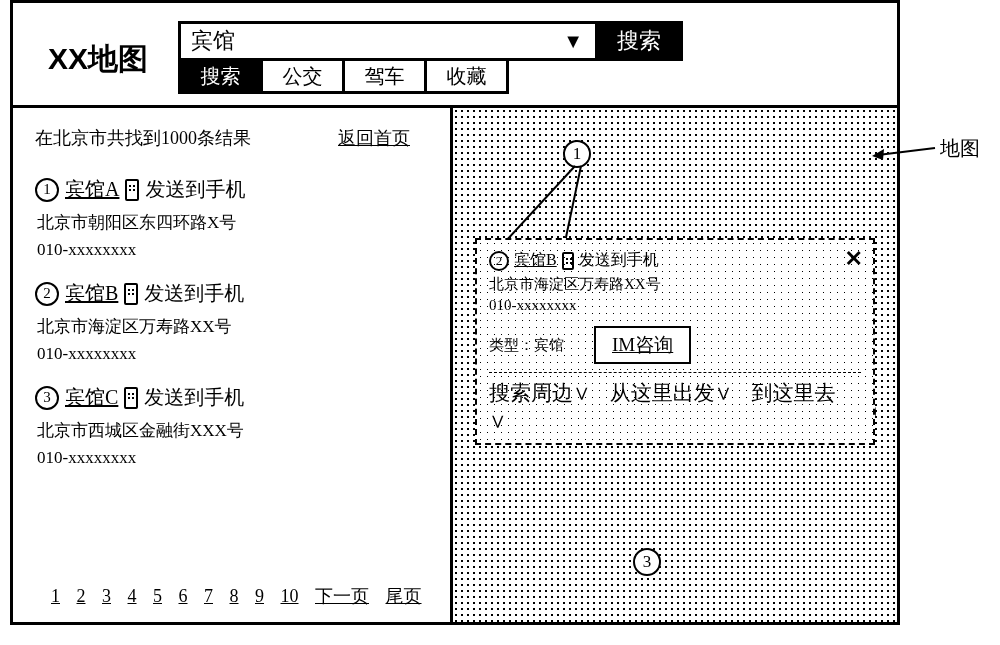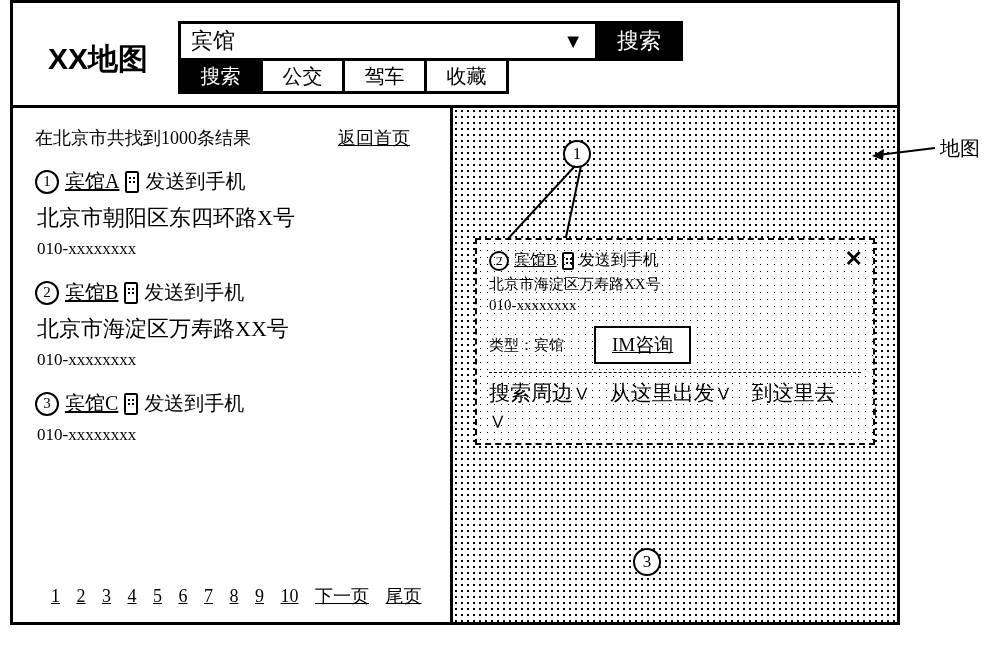--- a/index.html
+++ b/index.html
@@ -17,31 +17,31 @@
   .search-btn { width: 85px; height: 40px; background: #000; color: #fff; font-size: 22px; display: flex; align-items: center; justify-content: center; margin-left: 0; border: 3px solid #000; border-left: none; }
   
   .tabs { display: flex; margin-top: -3px; }
   .tab { width: 85px; height: 36px; border: 3px solid #000; display: flex; align-items: center; justify-content: center; font-size: 20px; margin-right: -3px; }
   .tab.active { background: #000; color: #fff; }
   
   .body { display: flex; height: calc(100% - 105px); }
   .sidebar { width: 440px; border-right: 3px solid #000; padding: 18px 22px; font-size: 18px; }
   .map { flex: 1; position: relative; background-image: radial-gradient(#000 1px, transparent 1px); background-size: 6px 6px; }
   
-  .summary-row { display: flex; justify-content: space-between; margin-bottom: 18px; }
+  .summary-row { display: flex; justify-content: space-between; margin-bottom: 26px; }
   .back-home { text-decoration: underline; margin-right: 18px; }
   
   .result { margin-bottom: 20px; }
   .result-title { display: flex; align-items: center; gap: 6px; font-size: 20px; margin-bottom: 8px; }
   .circled { display: inline-flex; width: 24px; height: 24px; border: 2px solid #000; border-radius: 50%; align-items: center; justify-content: center; font-size: 15px; }
   .name-link { text-decoration: underline; }
   .phone-icon { display: inline-block; position: relative; width: 14px; height: 22px; border: 2px solid #000; border-radius: 2px; }
   .phone-icon::before { content: ""; position: absolute; left: 2px; top: 4px; width: 2px; height: 2px; background: #000; box-shadow: 4px 0 #000, 0 4px #000, 4px 4px #000; }
   .send-phone { }
-  .result-addr { font-size: 22px; margin-left: 2px; margin-bottom: 6px; }
+  .result-addr { font-size: 17px; margin-left: 2px; margin-bottom: 6px; }
   .result-tel { font-size: 17px; margin-left: 2px; }
   
   .pagination { position: absolute; bottom: 14px; left: 22px; font-size: 18px; margin-left: 16px; }
   .pagination span { text-decoration: underline; margin-right: 12px; cursor: pointer; }
   
   .pin { position: absolute; display: inline-flex; width: 28px; height: 28px; border: 2px solid #000; border-radius: 50%; align-items: center; justify-content: center; font-size: 17px; background: #fff; }
   
   .popup { position: absolute; left: 22px; top: 130px; width: 400px; border: 2px dashed #000; background: #fff; background-image: radial-gradient(#000 0.5px, transparent 0.5px); background-size: 7px 7px; padding: 10px 12px 8px 12px; font-size: 16px; }
   .popup-inner { position: relative; }
   .popup-close { position: absolute; right: -2px; top: -4px; font-size: 22px; font-weight: bold; }
@@ -106,20 +106,21 @@
         <div class="result-tel">010-xxxxxxxx</div>
       </div>
 
       <div class="result">
         <div class="result-title">
           <span class="circled">3</span>
           <span class="name-link">宾馆C</span>
           <span class="phone-icon"></span>
           <span class="send-phone">发送到手机</span>
         </div>
+        <div class="result-addr">北京市西城区金融街XXX号</div>
         <div class="result-tel">010-xxxxxxxx</div>
       </div>
 
       <div class="pagination">
         <span>1</span>
         <span>2</span>
         <span>3</span>
         <span>4</span>
         <span>5</span>
         <span>6</span>

